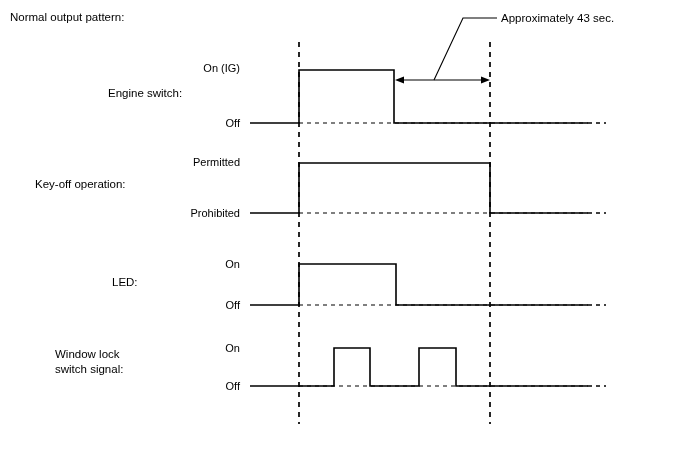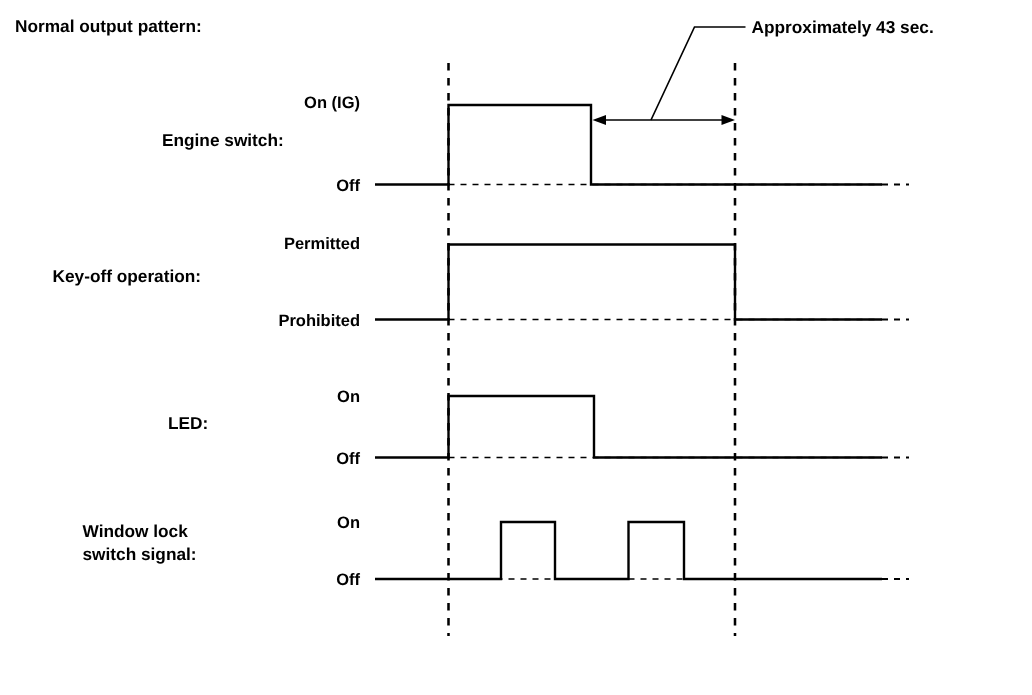--- a/index.html
+++ b/index.html
@@ -14,21 +14,20 @@
     color: #000000;
     overflow: hidden;
     position: relative;
   }
   #diagram-root {
     position: absolute;
     left: 0;
     top: 0;
     width: 688px;
     height: 463px;
-    font-weight: bold;
   }
   svg text {
     font-family: "Liberation Sans", sans-serif;
     fill: #000000;
   }
   .lbl-title { font-size: 11.5px; }
   .lbl-row   { font-size: 11.5px; }
   .lbl-level { font-size: 11px; }
   .lbl-note  { font-size: 11.5px; }
   .wave {

